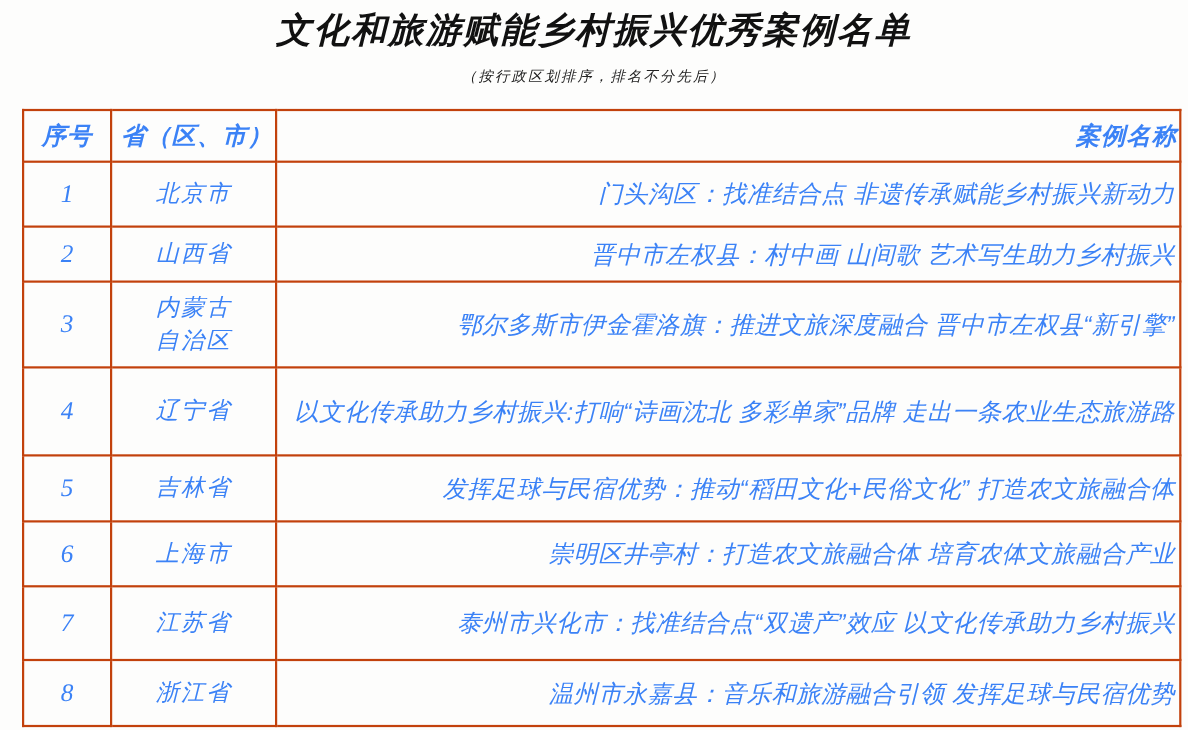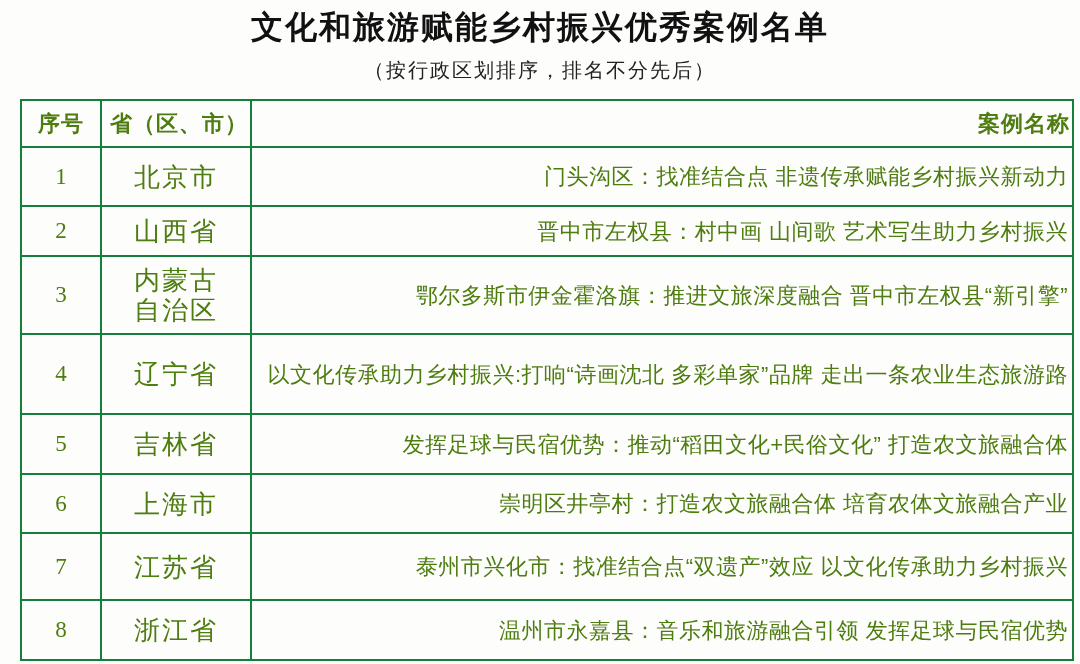--- a/index.html
+++ b/index.html
@@ -7,53 +7,54 @@
   body {
     font-family: "Liberation Sans", "DejaVu Sans", sans-serif;
     color: #1c1c1c;
   }
   .page {
     position: relative;
     width: 1080px;
     height: 664px;
     background: #fdfdfc;
     overflow: hidden;
+    font-style: italic;
   }
   .doc-title {
     padding-top: 6px;
     text-align: center;
     font-family: "Liberation Serif", "DejaVu Serif", serif;
     font-size: 32px;
     font-weight: 900;
     letter-spacing: 2px;
     color: #111;
     line-height: 42px;
   }
   .doc-subtitle {
     margin-top: 8px;
     text-align: center;
-    font-size: 20px;
+    font-size: 13px;
     font-weight: 400;
     letter-spacing: 2px;
     color: #222;
     line-height: 28px;
   }
   table.case-table {
     margin: 15px 0 0 20px;
     width: 1052px;
     border-collapse: collapse;
     table-layout: fixed;
   }
   .case-table col.c-no { width: 80px; }
   .case-table col.c-prov { width: 150px; }
   .case-table col.c-case { width: 822px; }
   .case-table th, .case-table td {
-    border: 2px solid #15803d;
+    border: 2px solid #c2410c;
     vertical-align: middle;
-    color: #4d7c0f;
+    color: #3b82f6;
   }
   .case-table thead tr { height: 47px; }
   .case-table tbody tr:nth-child(1) { height: 59px; }
   .case-table tbody tr:nth-child(2) { height: 50px; }
   .case-table tbody tr:nth-child(3) { height: 78px; }
   .case-table tbody tr:nth-child(4) { height: 80px; }
   .case-table tbody tr:nth-child(5) { height: 60px; }
   .case-table tbody tr:nth-child(6) { height: 59px; }
   .case-table tbody tr:nth-child(7) { height: 67px; }
   .case-table tbody tr:nth-child(8) { height: 60px; }
@@ -65,21 +66,21 @@
     padding: 2px 2px;
   }
   .case-table th.h-no { text-align: center; }
   td.cell-no {
     text-align: center;
     font-family: "Liberation Serif", "DejaVu Serif", serif;
     font-size: 23px;
   }
   td.cell-prov {
     text-align: center;
-    font-size: 26px;
+    font-size: 21px;
     letter-spacing: 2px;
     white-space: pre-line;
     line-height: 30px;
     padding: 2px 4px;
   }
   td.cell-case {
     text-align: right;
     font-size: 22px;
     letter-spacing: 0.5px;
     line-height: 33px;

